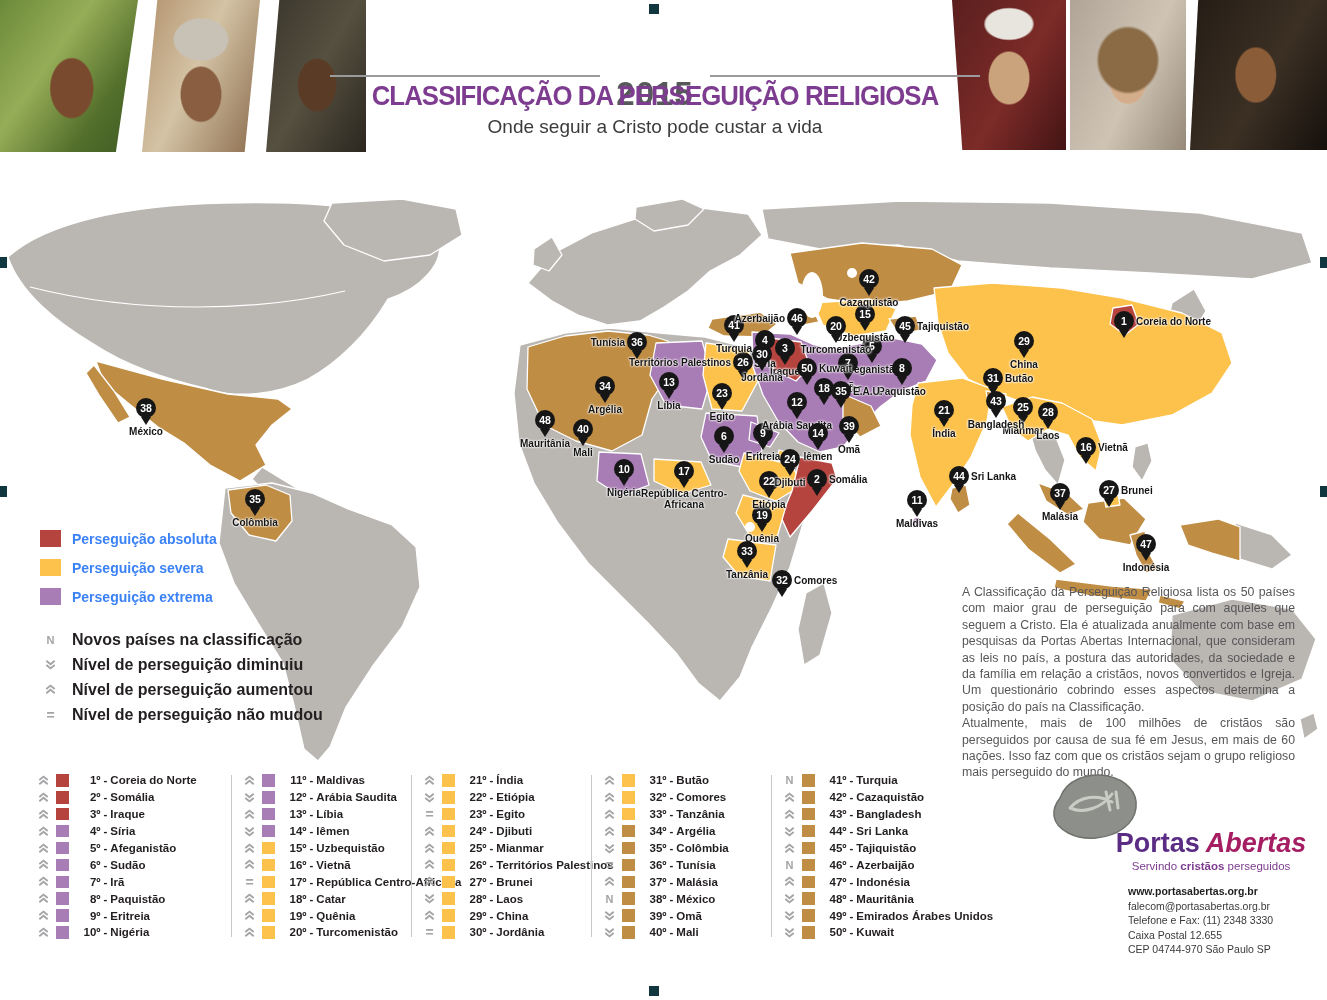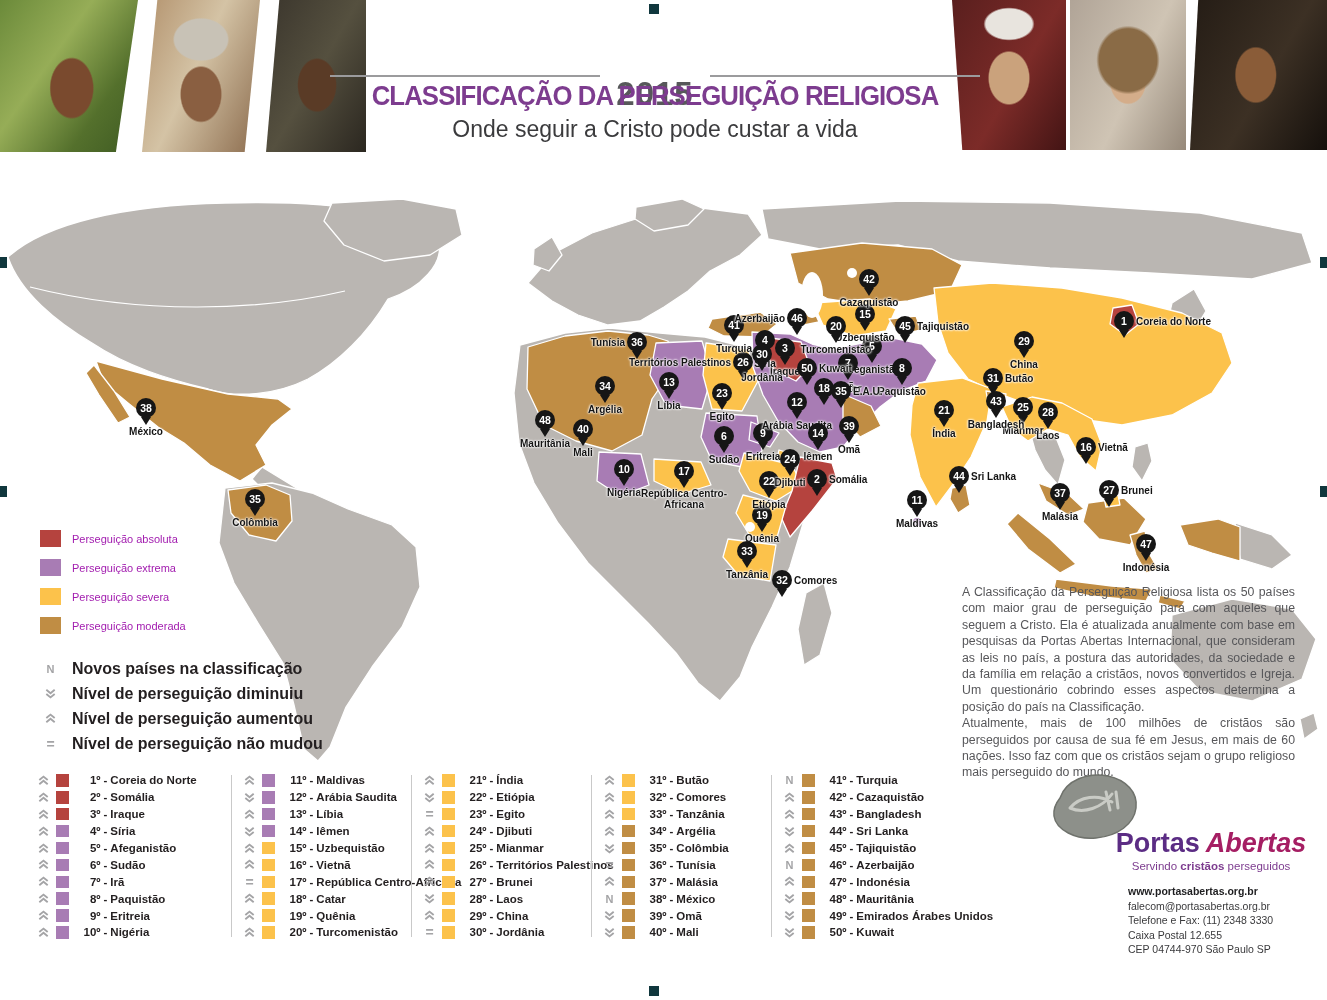--- a/index.html
+++ b/index.html
@@ -7,21 +7,21 @@
         font-family:"Liberation Sans",sans-serif;color:#231f20;}
 
   
   .photo{position:absolute;top:0;height:152px;}
   .year-row{position:absolute;left:330px;top:44px;width:650px;display:flex;align-items:flex-start;margin-top:31px;}
   .year-line{flex:1;border-top:2px solid #9b9b9d;}
   .year-text{margin:0 16px;font-size:33px;font-weight:bold;color:#57585a;letter-spacing:1px;}
   .main-title{position:absolute;left:330px;top:80px;width:650px;text-align:center;
       font-size:28px;font-weight:bold;color:#7d3c8f;letter-spacing:-1px;transform:scaleX(.92);}
   .sub-title{position:absolute;left:330px;top:116px;width:650px;text-align:center;
-      font-size:23px;color:#3b3b3d;}
+      font-size:19px;color:#3b3b3d;}
 
   
   #map-svg{position:absolute;left:0;top:195px;width:1327px;height:575px;}
   #pin-layer{position:absolute;left:0;top:0;width:1327px;height:1000px;pointer-events:none;}
   .pin{position:absolute;width:0;height:0;pointer-events:auto;}
   .pin-head{position:absolute;left:-10px;top:-11px;width:20px;height:20px;border-radius:50%;
       background:#161616;color:#fff;font-size:10.5px;font-weight:bold;line-height:20px;text-align:center;}
   .pin-tail{position:absolute;left:-5px;top:8px;width:0;height:0;
       border-left:5px solid transparent;border-right:5px solid transparent;border-top:8px solid #161616;}
   .pin-dot{position:absolute;left:-4px;top:17px;width:8px;height:8px;border-radius:50%;}
@@ -29,21 +29,21 @@
       text-shadow:0 0 2px #fff,0 0 2px #fff,0 0 3px #fff;}
   .pin-label.below{top:17px;left:0;transform:translateX(-50%);text-align:center;}
   .pin-label.right{left:12px;top:-6px;}
   .pin-label.left{right:12px;top:-6px;}
   .pin-label.wrap{white-space:normal;width:104px;line-height:1.05;}
 
   
   #legend{position:absolute;left:40px;top:524px;}
   .lg-row{display:flex;align-items:center;height:29px;}
   .lg-swatch{width:21px;height:17px;margin-right:11px;}
-  .lg-label{font-size:11px;font-weight:normal;color:#a21caf;}
+  .lg-label{font-size:14px;font-weight:bold;color:#3b82f6;}
   #legend-symbols{margin-top:16px;}
   .sym-row{display:flex;align-items:center;height:25px;}
   .sym-icon{width:21px;margin-right:11px;display:flex;justify-content:center;align-items:center;}
   .sym-label{font-size:16px;font-weight:bold;color:#231f20;}
 
   .tr-svg{display:block;}
   .tr-n{font-size:11px;font-weight:bold;color:#a4a4a6;}
   .tr-eq{font-size:14px;font-weight:bold;color:#a4a4a6;line-height:10px;}
 
   
@@ -434,30 +434,26 @@
       </div>
     </div>
 
   <div id="legend">
     <div id="legend-levels">
         <div class="lg-row">
           <span class="lg-swatch" style="background:#b5433e"></span>
           <span class="lg-label">Perseguição absoluta</span>
         </div>
         <div class="lg-row">
+          <span class="lg-swatch" style="background:#fcc24b"></span>
+          <span class="lg-label">Perseguição severa</span>
+        </div>
+        <div class="lg-row">
           <span class="lg-swatch" style="background:#a87cb4"></span>
           <span class="lg-label">Perseguição extrema</span>
-        </div>
-        <div class="lg-row">
-          <span class="lg-swatch" style="background:#fcc24b"></span>
-          <span class="lg-label">Perseguição severa</span>
-        </div>
-        <div class="lg-row">
-          <span class="lg-swatch" style="background:#c08d44"></span>
-          <span class="lg-label">Perseguição moderada</span>
         </div>
       </div>
     <div id="legend-symbols">
         <div class="sym-row">
           <span class="sym-icon">
             <span class="tr-n">N</span>
           </span>
           <span class="sym-label">Novos países na classificação</span>
         </div>
         <div class="sym-row">

